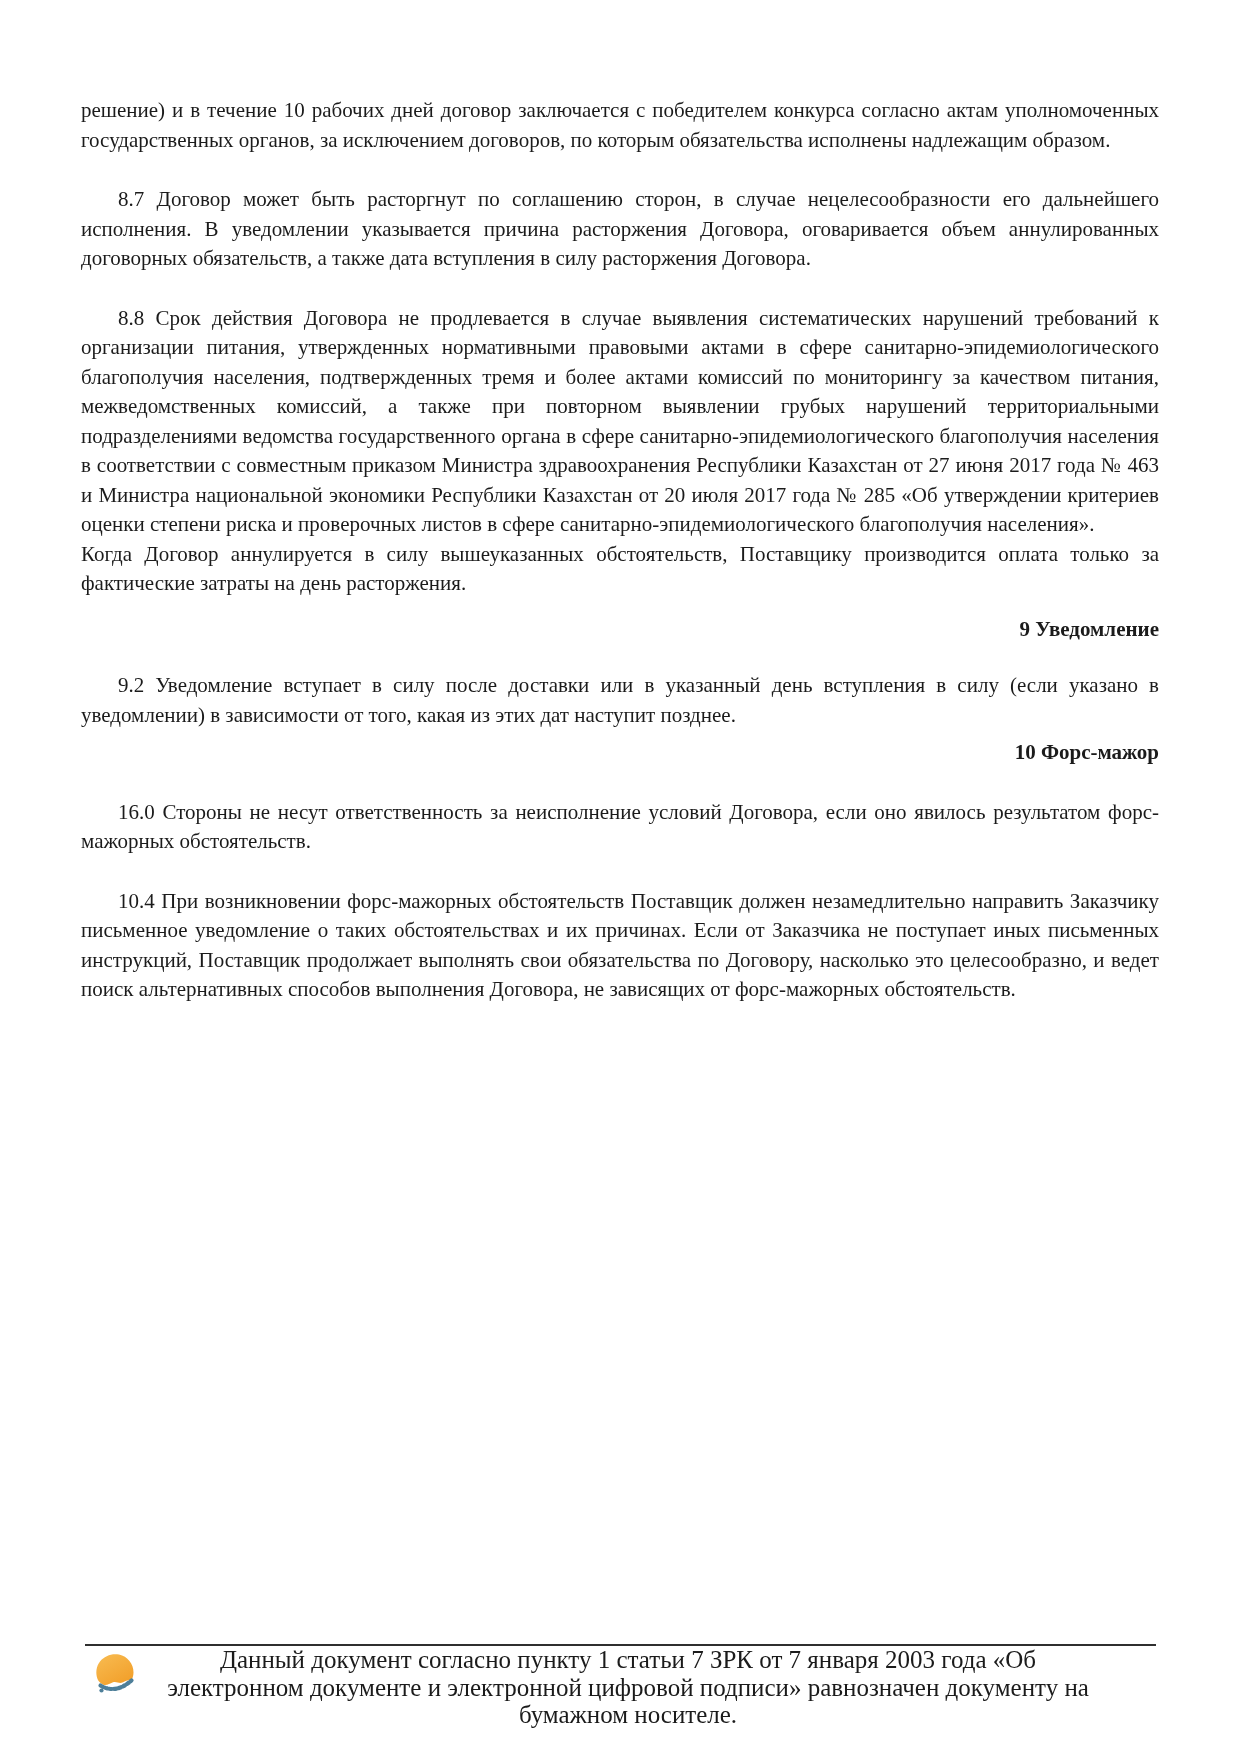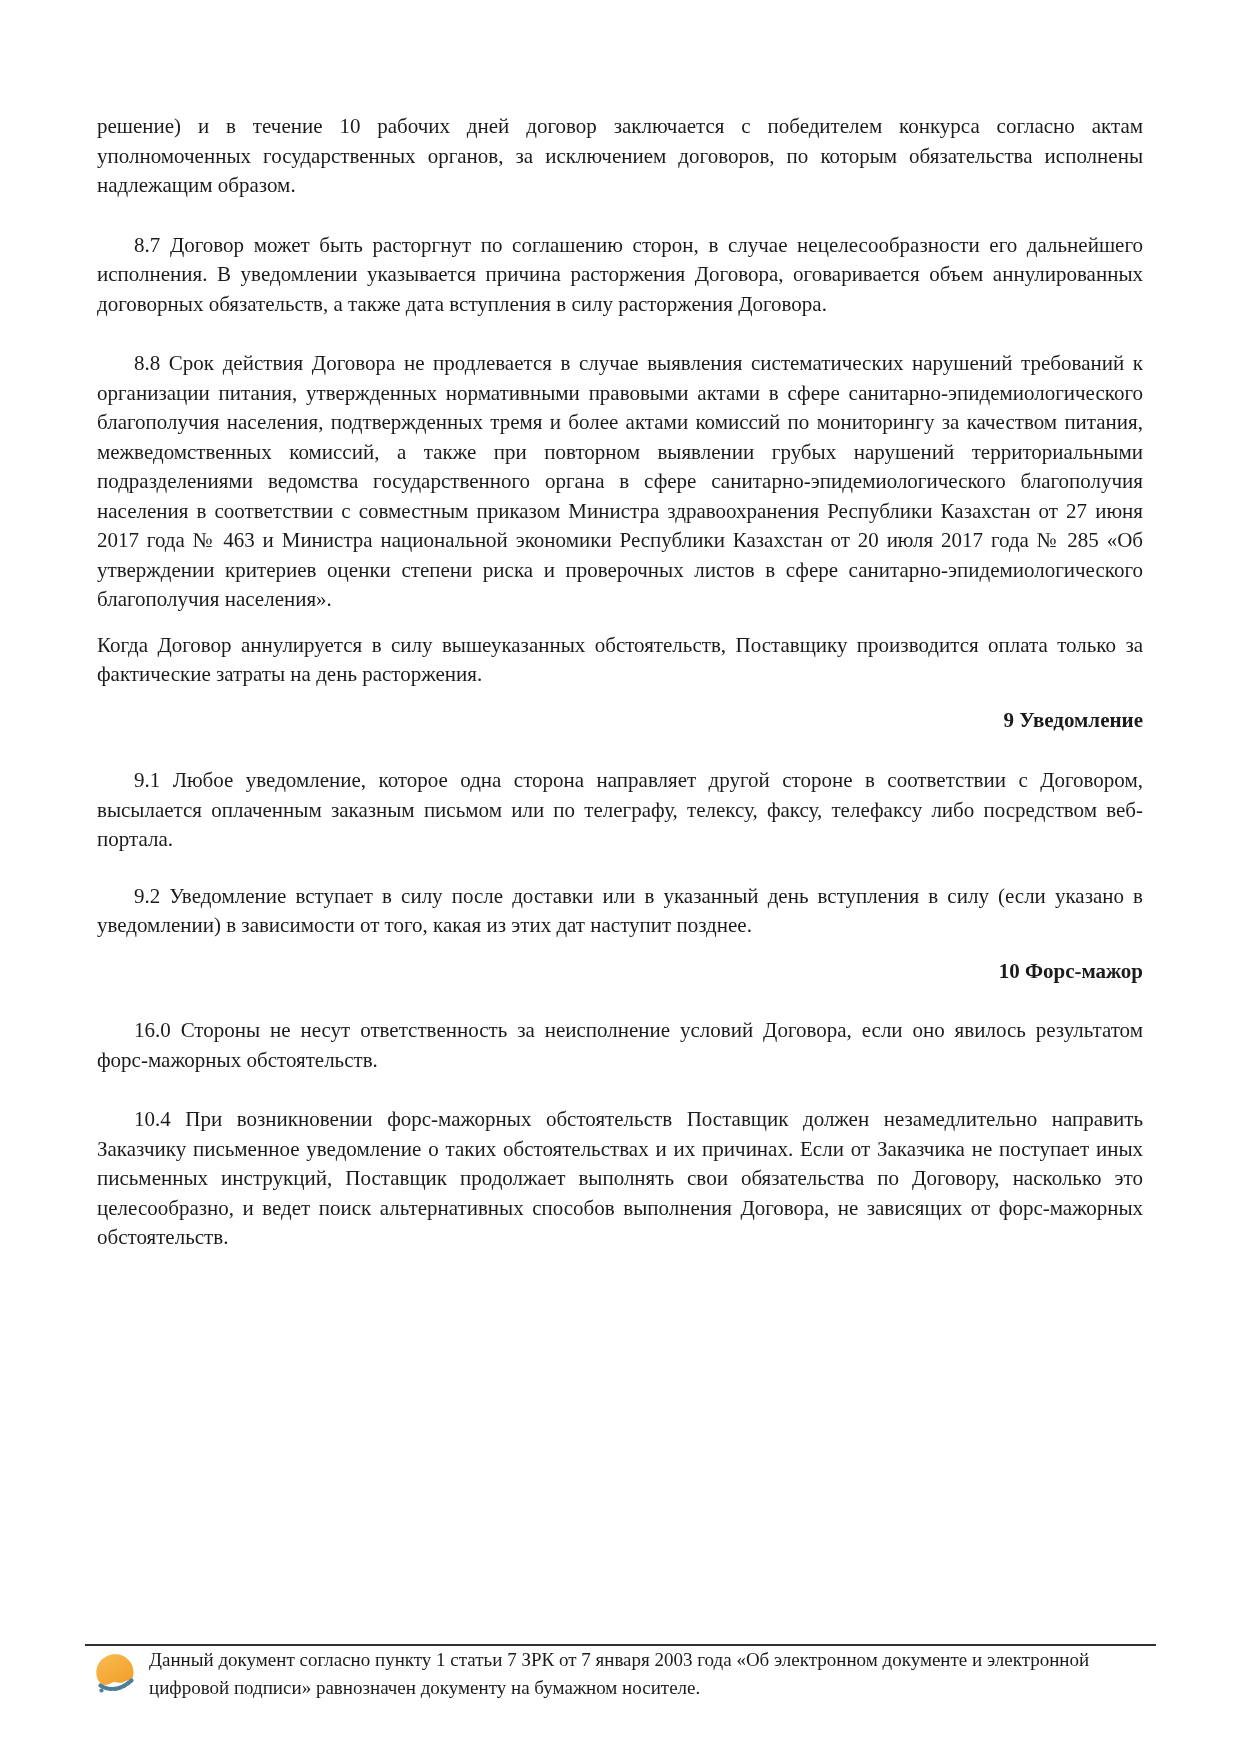--- a/index.html
+++ b/index.html
@@ -11,21 +11,21 @@
     font-family:"Liberation Serif","DejaVu Serif",serif;
     color:#1b1b1b;
   }
   .doc{
     position:absolute;
     left:81px;top:0;
     width:1078px;
     padding-top:96px;
   }
   .blk{
-    margin:16px;
+    margin:0;
     font-size:21px;
     line-height:29.5px;
     text-align:justify;
     font-family:Liberation Serif, serif;
   }
   p.ind{ text-indent:37px; }
   h2.blk{
     text-align:right;
     font-weight:bold;
     font-size:21px;
@@ -52,35 +52,34 @@
   .footer-logo{
     position:absolute;
     left:91px;top:1650px;
     width:48px;height:48px;
   }
   .footer-logo svg{display:block;width:48px;height:48px;}
   .footer-text{
     position:absolute;
     left:149px;top:1646px;
     width:958px;
-    font-size:19px;
+    font-size:25px;
     line-height:27.5px;
-    text-align:left;
+    text-align:center;
   }
 </style>
 </head>
 <body>
 
 <main class="doc">
   <p class="blk b0">решение) и в течение 10 рабочих дней договор заключается с победителем конкурса согласно актам уполномоченных государственных органов, за исключением договоров, по которым обязательства исполнены надлежащим образом.</p>
   <p class="blk b1 ind">8.7 Договор может быть расторгнут по соглашению сторон, в случае нецелесообразности его дальнейшего исполнения. В уведомлении указывается причина расторжения Договора, оговаривается объем аннулированных договорных обязательств, а также дата вступления в силу расторжения Договора.</p>
   <p class="blk b2 ind">8.8 Срок действия Договора не продлевается в случае выявления систематических нарушений требований к организации питания, утвержденных нормативными правовыми актами в сфере санитарно-эпидемиологического благополучия населения, подтвержденных тремя и более актами комиссий по мониторингу за качеством питания, межведомственных комиссий, а также при повторном выявлении грубых нарушений территориальными подразделениями ведомства государственного органа в сфере санитарно-эпидемиологического благополучия населения в соответствии с совместным приказом Министра здравоохранения Республики Казахстан от 27 июня 2017 года № 463 и Министра национальной экономики Республики Казахстан от 20 июля 2017 года № 285 «Об утверждении критериев оценки степени риска и проверочных листов в сфере санитарно-эпидемиологического благополучия населения».</p>
   <p class="blk b3">Когда Договор аннулируется в силу вышеуказанных обстоятельств, Поставщику производится оплата только за фактические затраты на день расторжения.</p>
   <h2 class="blk b4">9 Уведомление</h2>
-  <p class="blk b5 ind">9.1 Любое уведомление, которое одна сторона направляет другой стороне в соответствии с Договором, высылается оплаченным заказным письмом или по телеграфу, телексу, факсу, телефаксу либо посредством веб-портала.</p>
   <p class="blk b6 ind">9.2 Уведомление вступает в силу после доставки или в указанный день вступления в силу (если указано в уведомлении) в зависимости от того, какая из этих дат наступит позднее.</p>
   <h2 class="blk b7">10 Форс-мажор</h2>
   <p class="blk b8 ind">16.0 Стороны не несут ответственность за неисполнение условий Договора, если оно явилось результатом форс-мажорных обстоятельств.</p>
   <p class="blk b11 ind">10.4 При возникновении форс-мажорных обстоятельств Поставщик должен незамедлительно направить Заказчику письменное уведомление о таких обстоятельствах и их причинах. Если от Заказчика не поступает иных письменных инструкций, Поставщик продолжает выполнять свои обязательства по Договору, насколько это целесообразно, и ведет поиск альтернативных способов выполнения Договора, не зависящих от форс-мажорных обстоятельств.</p>
 </main>
 
 <div class="footer-line"></div>
 
 <div class="footer-logo">
   <svg viewBox="0 0 48 48" xmlns="http://www.w3.org/2000/svg" aria-hidden="true">

